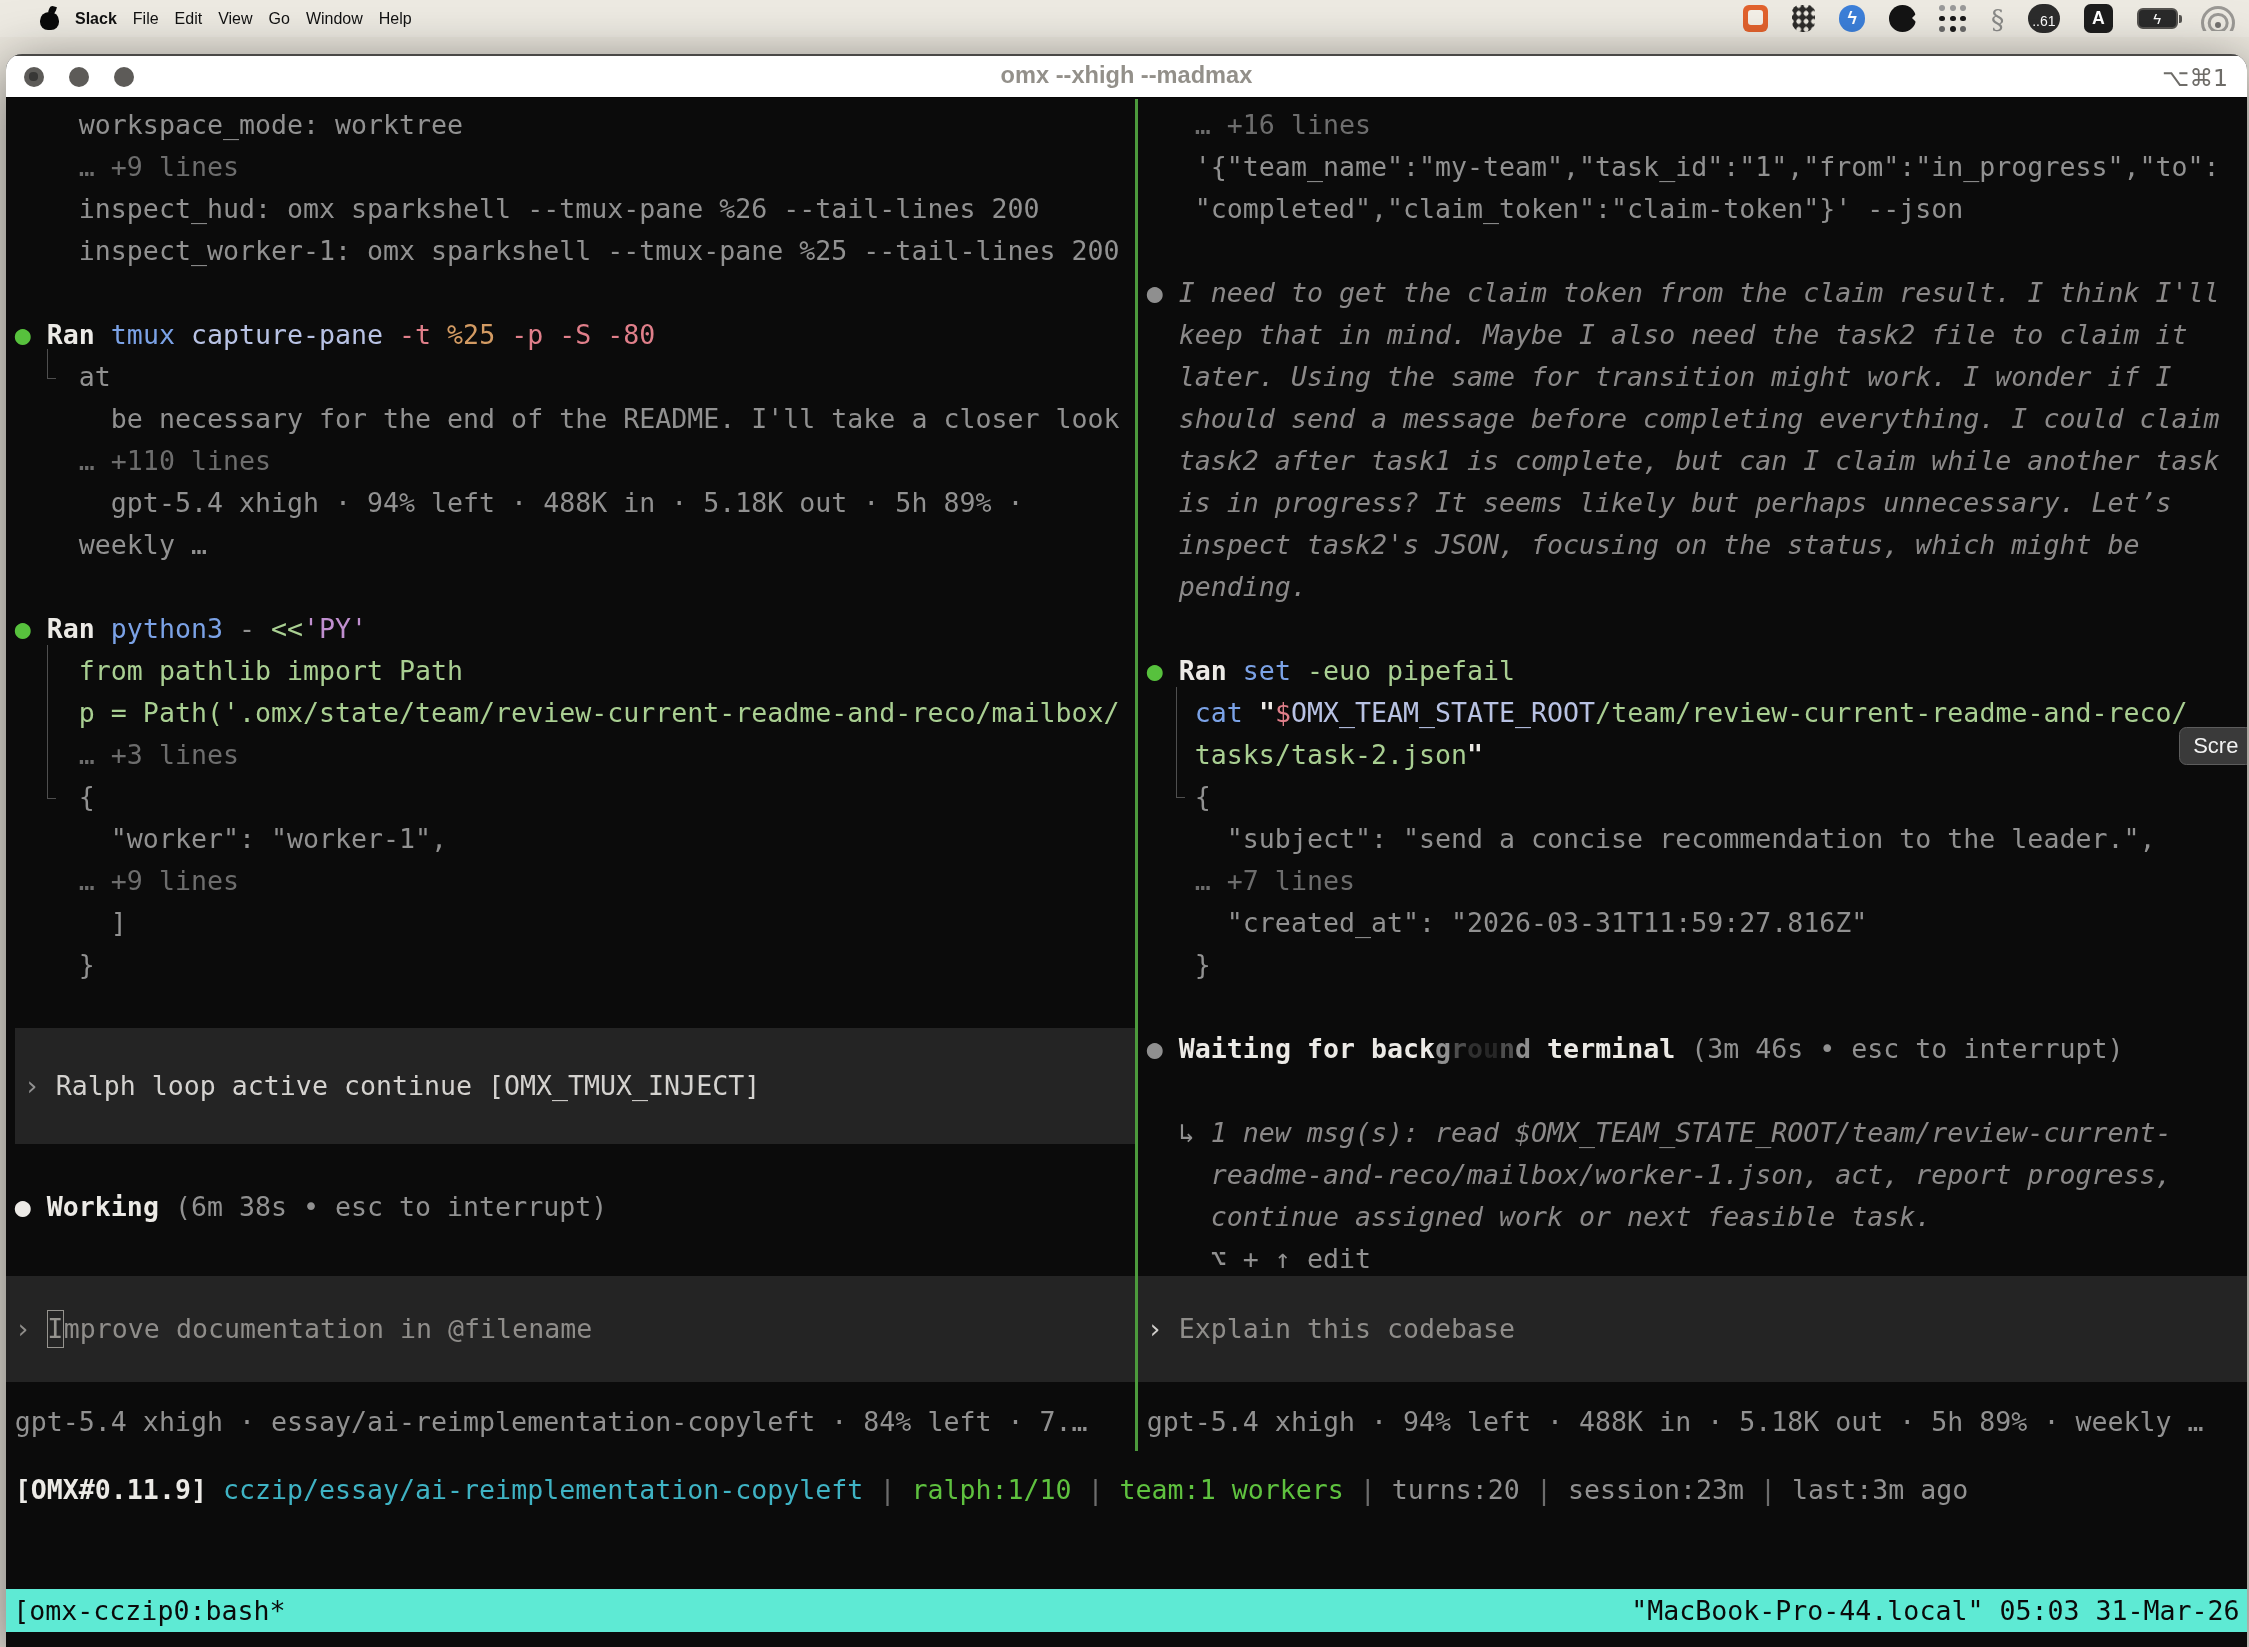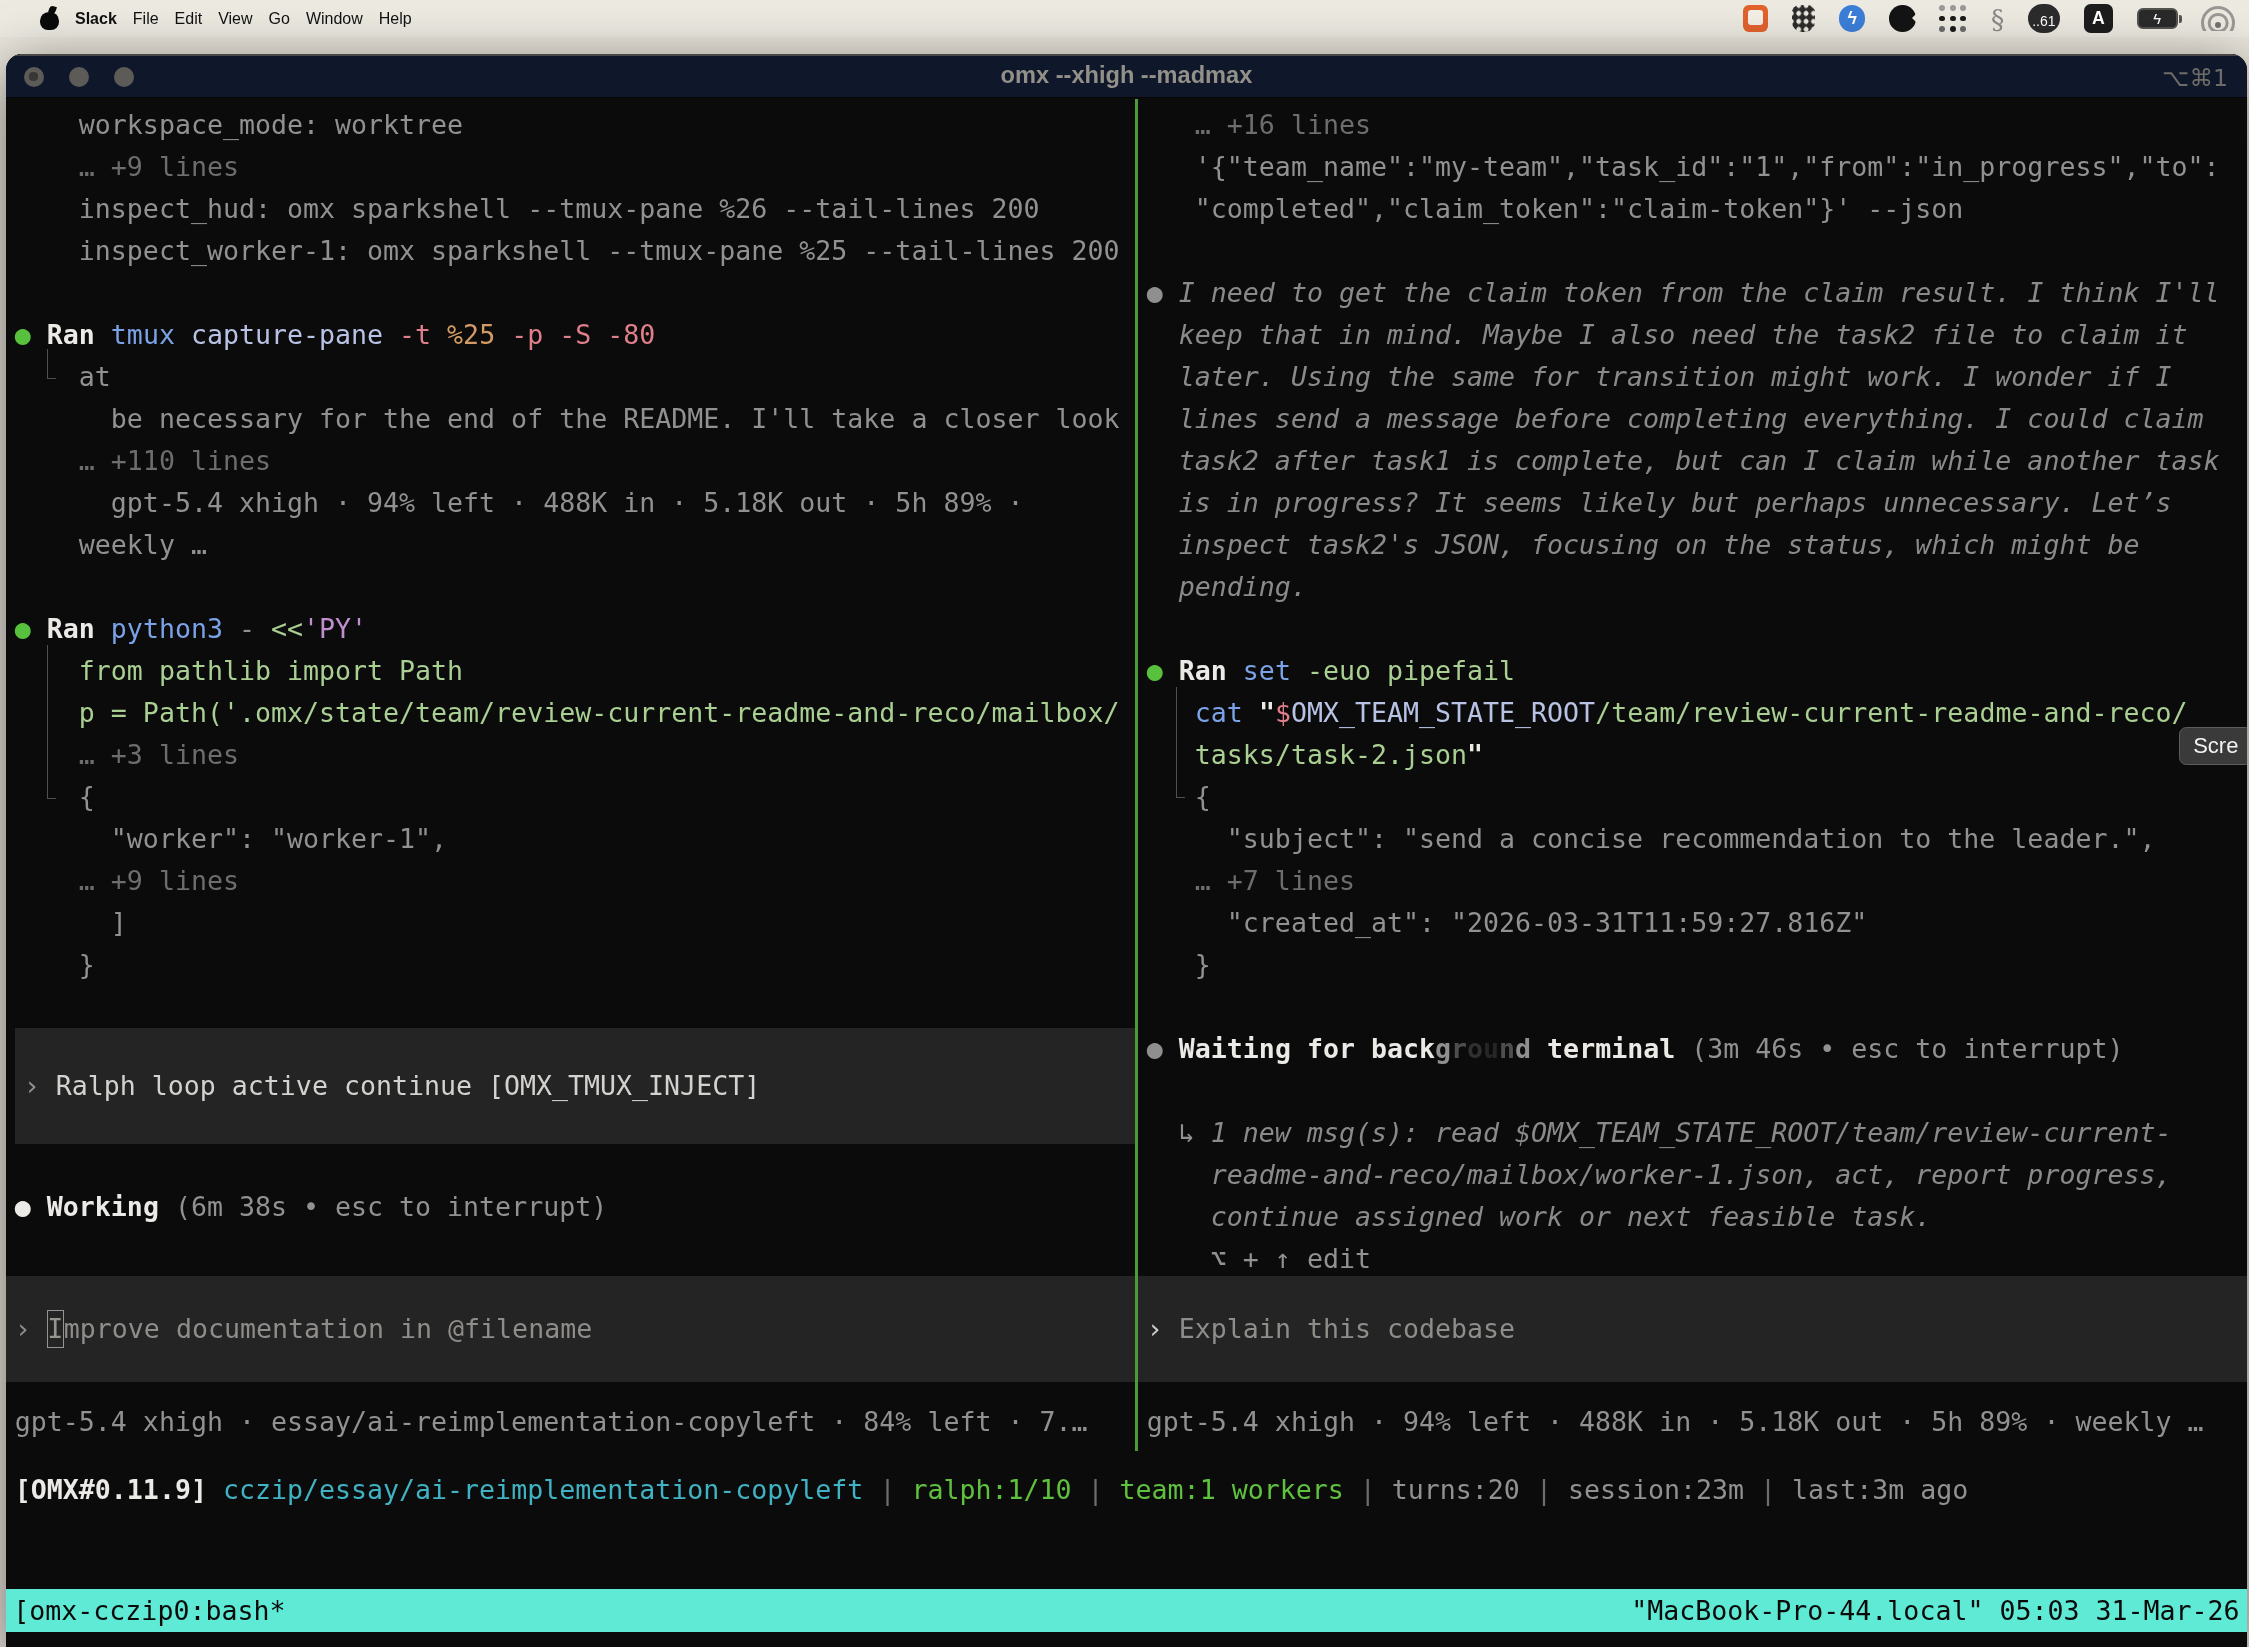--- a/index.html
+++ b/index.html
@@ -40,21 +40,21 @@
   .ic-batt::after { content:''; position:absolute; right:-6.6px; top:5.2px; width:3.7px; height:7.4px; background:#555350; border-radius:0 2.2px 2.2px 0; }
   .ic-wifi { position:relative; width:34px; height:25px; overflow:hidden; }
   .ic-wifi i { position:absolute; border:3px solid #9b9995; border-radius:50%; left:50%; }
   .ic-wifi i:nth-child(1) { width:34px; height:34px; top:0; transform:translateX(-50%); }
   .ic-wifi i:nth-child(2) { width:20.7px; height:20.7px; top:6.6px; transform:translateX(-50%); }
   .ic-wifi i:nth-child(3) { width:4.4px; height:4.4px; top:15.5px; transform:translateX(-50%); background:#747270; border-color:#747270; }
 
   
   .window { position:absolute; left:5.9px; right:3px; top:54px; bottom:-3px;
             background:#0b0b0b; border-radius:16px 16px 0 0; box-shadow:0 14.8px 59px rgba(0,0,0,.55); overflow:hidden; }
-  .titlebar { height:44px; background:#0f172a; border-bottom:0.7px solid #050505; position:relative;
+  .titlebar { height:44px; background:#ffffff; border-bottom:0.7px solid #050505; position:relative;
               display:flex; align-items:center; justify-content:center; }
   .titlebar::before { content:''; position:absolute; top:0; left:0; right:0; height:1.5px; background:#494846; }
   .tl-group { position:absolute; left:17.7px; top:12.5px; display:flex; gap:25px; }
   .tl { width:20px; height:20px; border-radius:50%; background:#5d5b58; }
   .tl1 { position:relative; }
   .tl1::after { content:''; position:absolute; inset:5.9px; border-radius:50%; background:#383736; }
   .win-title { font-size:23.6px; font-weight:bold; color:#93908a; }
   .win-shortcut { position:absolute; right:19px; top:10.3px; font-size:23.6px; color:#6e6c68; font-family:"DejaVu Sans", sans-serif; }
 
   
@@ -217,21 +217,21 @@
     <div class="pane pane-right">
       <div class="pane-content">
         <div>
             <div class="trow"><span class="c-dim">   … +16 lines</span></div>
             <div class="trow"><span class="c-gray">   '{"team_name":"my-team","task_id":"1","from":"in_progress","to":</span></div>
             <div class="trow"><span class="c-gray">   "completed","claim_token":"claim-token"}' --json</span></div>
             <div class="trow">&nbsp;</div>
             <div class="trow"><span class="c-gbullet">● </span><span class="c-italic">I need to get the claim token from the claim result. I think I'll</span></div>
             <div class="trow"><span class="c-italic">  keep that in mind. Maybe I also need the task2 file to claim it</span></div>
             <div class="trow"><span class="c-italic">  later. Using the same for transition might work. I wonder if I</span></div>
-            <div class="trow"><span class="c-italic">  lines send a message before completing everything. I could claim</span></div>
+            <div class="trow"><span class="c-italic">  should send a message before completing everything. I could claim</span></div>
             <div class="trow"><span class="c-italic">  task2 after task1 is complete, but can I claim while another task</span></div>
             <div class="trow"><span class="c-italic">  is in progress? It seems likely but perhaps unnecessary. Let’s</span></div>
             <div class="trow"><span class="c-italic">  inspect task2's JSON, focusing on the status, which might be</span></div>
             <div class="trow"><span class="c-italic">  pending.</span></div>
             <div class="trow">&nbsp;</div>
             <div class="trow"><span class="c-bullet">● </span><span class="c-white">Ran </span><span class="c-blue">set </span><span class="c-green">-euo pipefail</span></div>
             <div class="trow"><span class="c-gray">   </span><span class="c-blue">cat </span><span class="c-white">"</span><span class="c-pink">$</span><span class="c-lblue">OMX_TEAM_STATE_ROOT</span><span class="c-green">/team/review-current-readme-and-reco/</span></div>
             <div class="trow"><span class="c-gray">   </span><span class="c-green">tasks/task-2.json</span><span class="c-white">"</span></div>
             <div class="trow"><span class="c-gray">   {</span></div>
             <div class="trow"><span class="c-gray">     "subject": "send a concise recommendation to the leader.",</span></div>

